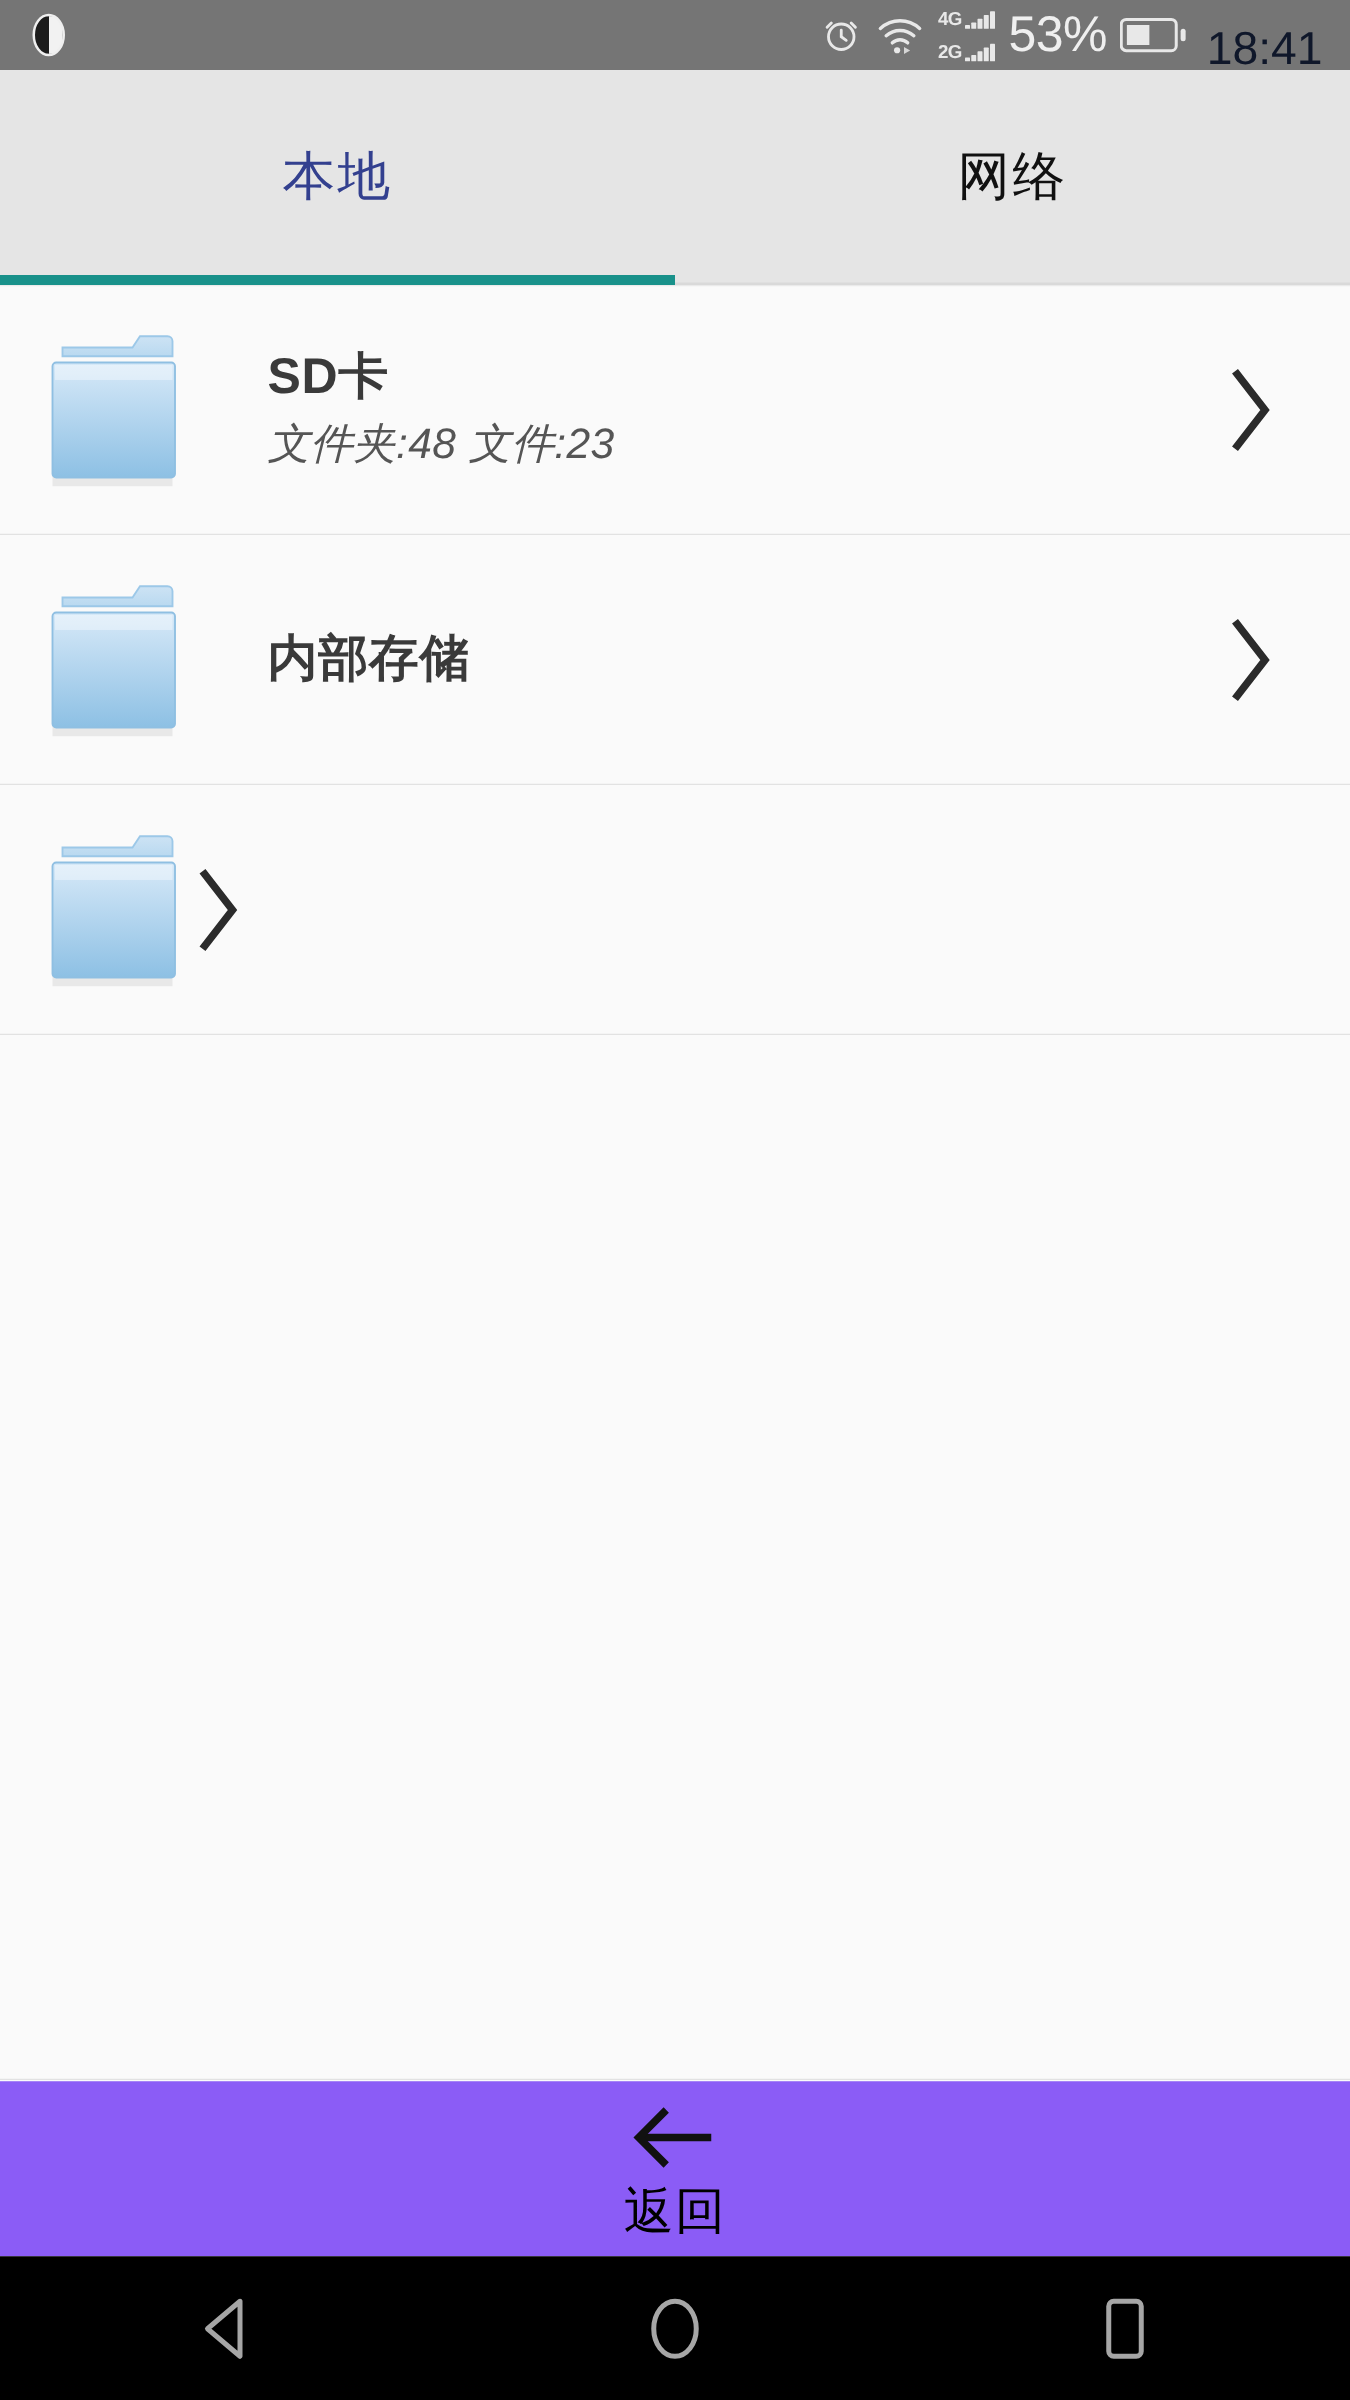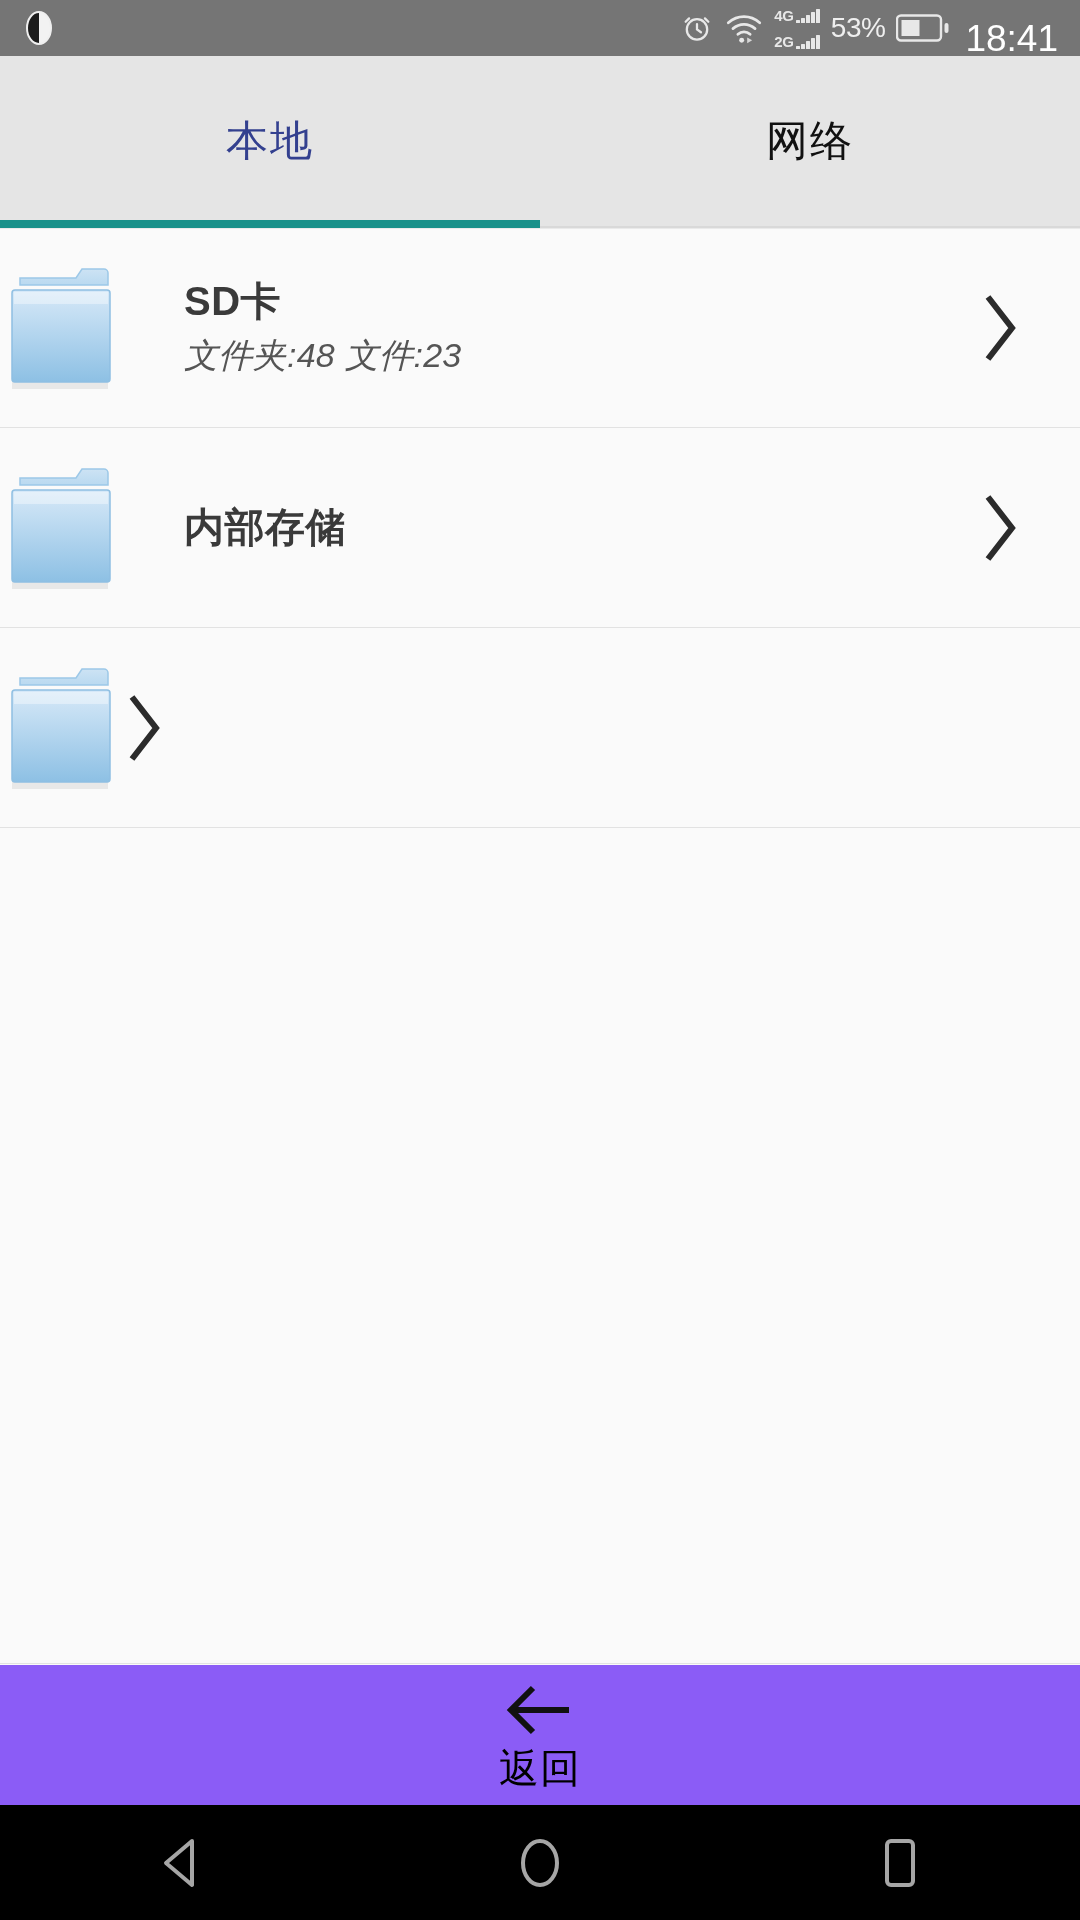--- a/index.html
+++ b/index.html
@@ -21,25 +21,25 @@
   }
   .sb-left { display:flex; align-items:center; }
   .sb-right { margin-left:auto; display:flex; align-items:center; gap:11px; }
   .halfmoon {
     width:26px; height:34px; border-radius:50%;
     background:linear-gradient(90deg,#1c1c1c 0 50%, #f2f2f2 50% 100%);
     border:2px solid #efefef;
   }
   .ic { fill:#e8e8e8; display:block; }
   .sb-pct {
-    color:#efefef; font-size:28px; font-weight:400;
+    color:#efefef; font-size:40px; font-weight:400;
     letter-spacing:-0.5px; line-height:1;
   }
   .sb-time {
-    color:#ffffff; font-size:37px; font-weight:400;
+    color:#0f172a; font-size:37px; font-weight:400;
     letter-spacing:0px; line-height:1; margin-left:4px;margin-top:20px;
   }
   .signal-stack { display:flex; flex-direction:column; gap:11px; }
   .signal-row { display:flex; align-items:flex-end; gap:3px; }
   .gtxt { color:#e8e8e8; font-size:15px; font-weight:700; line-height:1; letter-spacing:-0.5px; }
   .bars { display:flex; align-items:flex-end; gap:1.5px; height:15px; }
   .bars i { display:block; width:3.5px; background:#e8e8e8; border-radius:0.5px; }
 
   
   .tabbar {
@@ -64,21 +64,21 @@
   }
 
   
   .list { position:absolute; top:228px; left:0; width:1080px; }
   .row {
     position:relative;
     height:200px;
     display:flex; align-items:center;
     background:#fafafa;
     border-bottom:1px solid #e2e2e2;
-    padding-right:40px;
+    padding-left:30px; padding-right:40px;
   }
   .row:first-child { border-top:1px solid #eaeaea; }
   .folder-wrap { width:122px; height:140px; position:relative; flex:0 0 122px; }
   .folder-wrap svg { display:block; }
   .row-text { margin-left:62px; flex:1 1 auto; }
   .row-title {
     font-size:40px; font-weight:700; color:#3a3a3a;
     line-height:1.12; letter-spacing:0.5px;
   }
   .row-sub {

